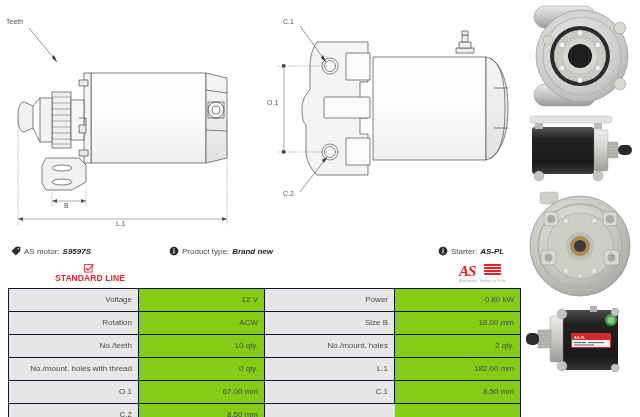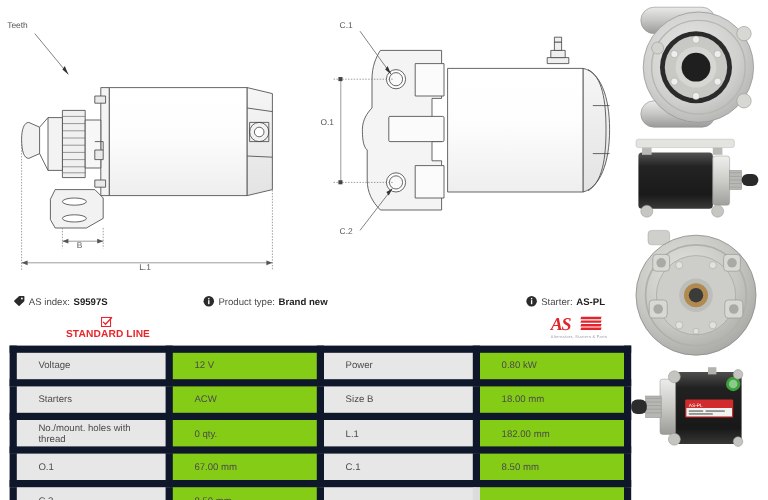--- a/index.html
+++ b/index.html
@@ -78,21 +78,21 @@
   }
   .info-line .ico {
     display: inline-flex;
     align-items: center;
     justify-content: center;
     width: 11px;
     height: 11px;
     margin-right: 3px;
     flex: none;
   }
-  .info-line b { font-weight: bold; color: #222; }
+  .info-line b { font-weight: bold; color: #222; font-style: italic; }
   .standard-line {
     color: #e8252a;
     font-weight: bold;
     font-size: 8.5px;
     letter-spacing: .1px;
     flex-direction: column;
   }
   .standard-line .ico svg { display: block; }
 
   
@@ -138,24 +138,25 @@
   
   #spec-table {
     position: absolute;
     left: 8px; top: 288px;
     width: 512px;
     border-collapse: collapse;
     table-layout: fixed;
     font-size: 8px;
   }
   #spec-table td {
-    border: 6px solid #0f172a;
+    border: 1px solid #0f172a;
     height: 18px;
-    padding: 2px 18px;
+    padding: 2px 6px;
     vertical-align: middle;
+    text-align: right;
     color: #4b4b4b;
     line-height: 1.15;
   }
   #spec-table td.lab {
     background: #e7e7e7;
     color: #4b4b4b;
   }
   #spec-table td.val {
     background: #84cc16;
   }
@@ -499,21 +500,21 @@
   <div id="info">
 
     <div class="info-col" id="info-col-1">
       <div class="info-line">
         <span class="ico">
           <svg width="10" height="10" viewBox="0 0 16 16">
               <path d="M1.5 7.2 L7.6 1.4 a1.4 1.4 0 0 1 1 -.4 L14 1 a1 1 0 0 1 1 1 l-.1 5.3 a1.4 1.4 0 0 1 -.4 1 L8.5 14.2 a1 1 0 0 1 -1.4 0 L1.5 8.6 a1 1 0 0 1 0 -1.4 Z" fill="#2b2b2b"></path>
               <circle cx="11.6" cy="4.4" r="1.25" fill="#ffffff"></circle>
             </svg>
         </span>
-        <span>AS index:</span>
+        <span>AS motor:</span>
         <b style="margin-left:3px">S9597S</b>
       </div>
       <div class="info-line standard-line">
         <span class="ico">
           <svg width="10" height="10" viewBox="0 0 16 16">
               <rect x="1" y="2.5" width="12" height="12" fill="none" stroke="#e8252a" stroke-width="1.4"></rect>
               <path d="M3 8.4 L6.3 11.6 L15 2.2" fill="none" stroke="#e8252a" stroke-width="1.7"></path>
             </svg>
         </span>
         <span>STANDARD LINE</span>
@@ -567,24 +568,30 @@
         <col class="c-val">
     </colgroup>
     <tbody>
       <tr>
         <td class="lab">Voltage</td>
         <td class="val">12 V</td>
         <td class="lab">Power</td>
         <td class="val">0.80 kW</td>
       </tr>
       <tr>
-        <td class="lab">Starters</td>
+        <td class="lab">Rotation</td>
         <td class="val">ACW</td>
         <td class="lab">Size B</td>
         <td class="val">18.00 mm</td>
+      </tr>
+      <tr>
+        <td class="lab">No./teeth</td>
+        <td class="val">10 qty.</td>
+        <td class="lab">No./mount. holes</td>
+        <td class="val">2 qty.</td>
       </tr>
       <tr>
         <td class="lab">No./mount. holes with thread</td>
         <td class="val">0 qty.</td>
         <td class="lab">L.1</td>
         <td class="val">182.00 mm</td>
       </tr>
       <tr>
         <td class="lab">O.1</td>
         <td class="val">67.00 mm</td>

